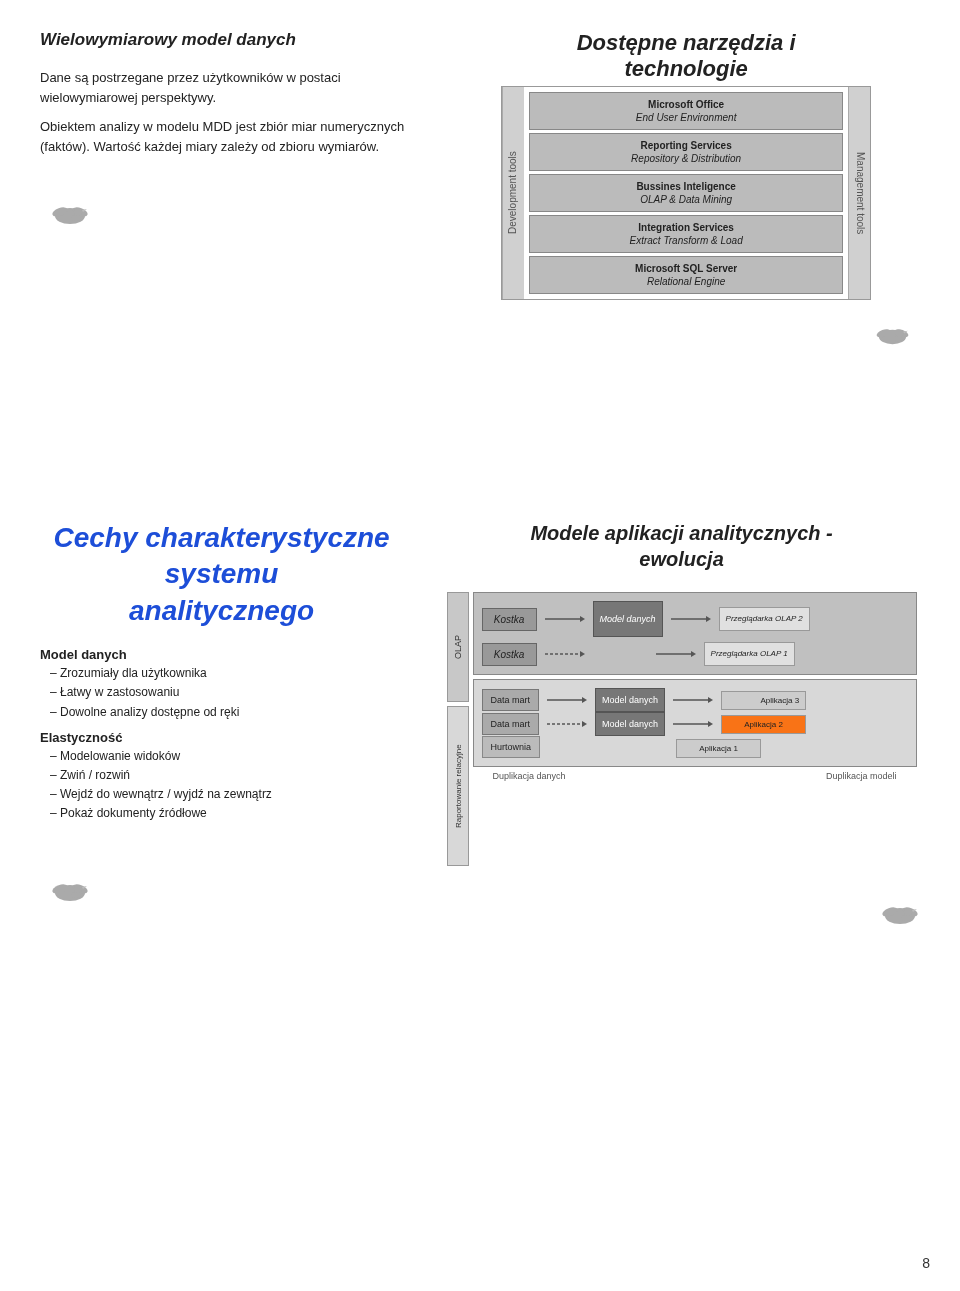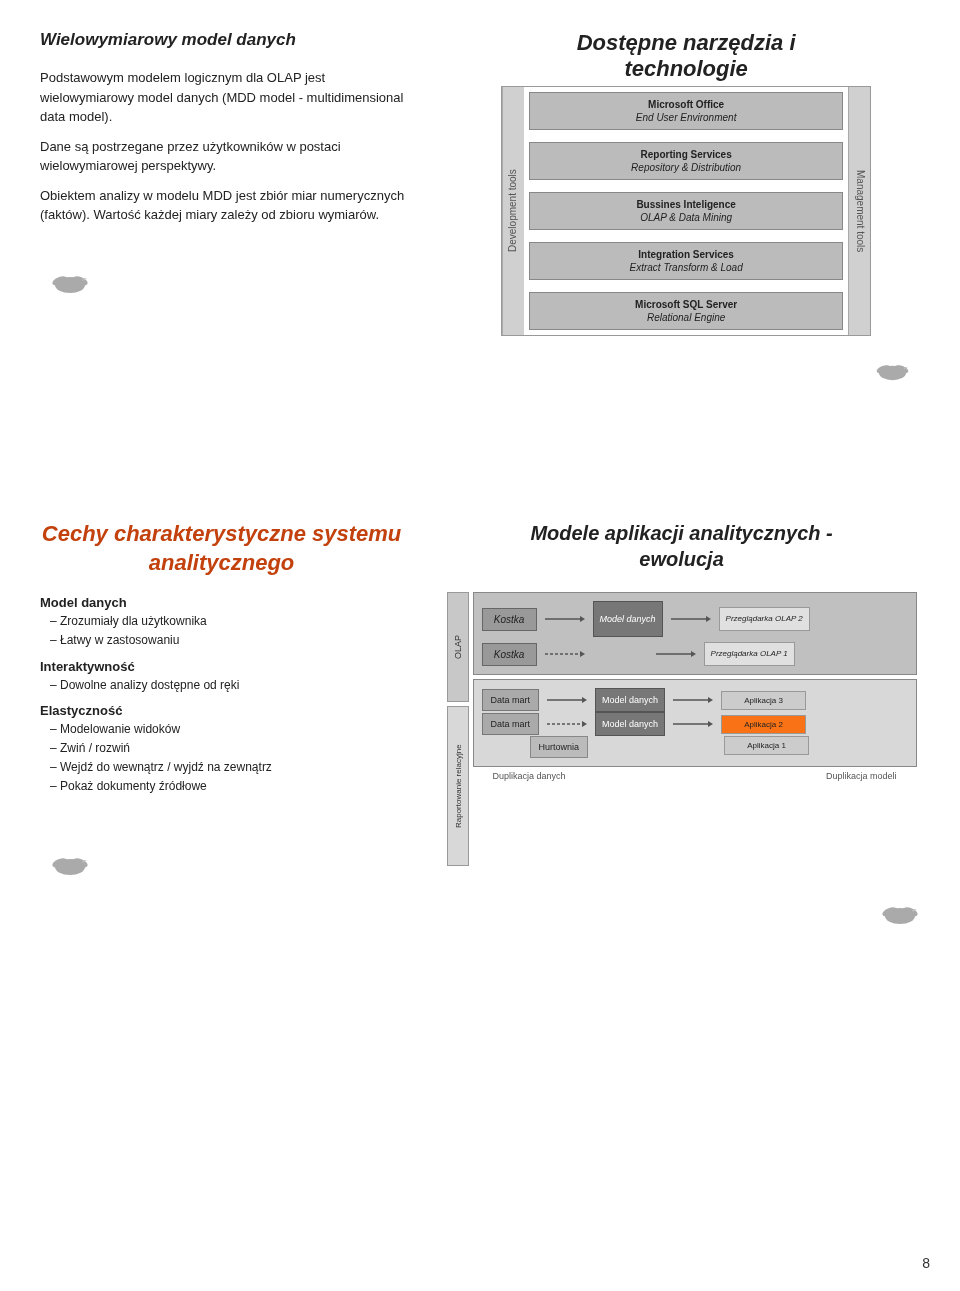--- a/index.html
+++ b/index.html
@@ -82,24 +82,24 @@
       padding: 20px;
       margin-top: 40px;
     }
 
     .bottom-left {
       width: 420px;
       padding: 10px 20px;
     }
 
     .bottom-left-title {
-      font-size: 22px;
-      font-style: italic;
-      font-weight: bold;
-      color: #c2410c;
+      font-size: 28px;
+      font-style: italic;
+      font-weight: bold;
+      color: #1d4ed8;
       margin-bottom: 18px;
       text-align: center;
       line-height: 1.3;
     }
 
     .section-label {
       font-size: 13px;
       font-weight: bold;
       color: #222;
       margin: 6px 0 2px 0;
@@ -139,21 +139,20 @@
     }
   </style>
 </head>
 <body>
 
 <div class="top-section">
 
   <div class="top-left">
     <div class="top-left-title">Wielowymiarowy model danych</div>
     <div class="top-left-body">
-      <p style="margin-bottom:10px;">Podstawowym modelem logicznym dla OLAP jest wielowymiarowy model danych (MDD model - multidimensional data model).</p>
       <p style="margin-bottom:10px;">Dane są postrzegane przez użytkowników w postaci wielowymiarowej perspektywy.</p>
       <p>Obiektem analizy w modelu MDD jest zbiór miar numerycznych (faktów). Wartość każdej miary zależy od zbioru wymiarów.</p>
     </div>
 
     <div style="margin-top:30px; text-align:left;">
       <svg width="60" height="50" viewBox="0 0 60 50">
 
         <ellipse cx="30" cy="30" rx="15" ry="8" fill="#aaa"></ellipse>
         <ellipse cx="20" cy="26" rx="8" ry="4" fill="#aaa" transform="rotate(-20,20,26)"></ellipse>
         <ellipse cx="40" cy="26" rx="8" ry="4" fill="#aaa" transform="rotate(20,40,26)"></ellipse>
@@ -167,21 +166,21 @@
   <div class="top-right">
     <div class="top-right-title">
       <span>Dostępne narzędzia i</span><br>
       <span>technologie</span>
     </div>
 
     <div style="display:flex; align-items:stretch; border:1px solid #999; width:370px;">
 
       <div style="writing-mode:vertical-rl;transform:rotate(180deg);font-size:10px;color:#555;background:#d0d0d0;padding:6px 4px;text-align:center;border-right:1px solid #aaa;min-width:22px;">Development tools</div>
 
-      <div style="flex:1;display:flex;flex-direction:column;padding:5px;gap:12px;">
+      <div style="flex:1;display:flex;flex-direction:column;padding:5px;gap:3px;">
 
         <div class="diag-box">
           <div class="diag-box-title">Microsoft Office</div>
           <div class="diag-box-sub">End User Environment</div>
         </div>
 
         <div class="diag-box">
           <div class="diag-box-title">Reporting Services</div>
           <div class="diag-box-sub">Repository &amp; Distribution</div>
         </div>
@@ -226,21 +225,20 @@
   <div class="bottom-left">
     <div class="bottom-left-title">
       <span>Cechy charakterystyczne systemu</span><br>
       <span>analitycznego</span>
     </div>
 
     <div class="section-label">Model danych</div>
     <div class="bullet-item">– Zrozumiały dla użytkownika</div>
     <div class="bullet-item">– Łatwy w zastosowaniu</div>
 
-    <div class="section-label" style="margin-top:8px;">Interaktywność</div>
     <div class="bullet-item">– Dowolne analizy dostępne od ręki</div>
 
     <div class="section-label" style="margin-top:8px;">Elastyczność</div>
     <div class="bullet-item">– Modelowanie widoków</div>
     <div class="bullet-item">– Zwiń / rozwiń</div>
     <div class="bullet-item">– Wejdź do wewnątrz / wyjdź na zewnątrz</div>
     <div class="bullet-item">– Pokaż dokumenty źródłowe</div>
 
     <div style="margin-top:40px;">
       <svg width="60" height="50" viewBox="0 0 60 50">
@@ -309,38 +307,38 @@
             <div style="background:#aaa;border:1px solid #777;font-size:9px;padding:5px 8px;text-align:center;color:#222;min-width:55px;">Data mart</div>
             <svg width="40" height="20">
               <line x1="0" y1="10" x2="35" y2="10" stroke="#555" stroke-width="1.5"></line>
               <polygon points="35,7 40,10 35,13" fill="#555"></polygon>
             </svg>
             <div style="background:#777;border:1px solid #555;font-size:9px;padding:6px 6px;text-align:center;color:#fff;min-width:55px;">Model danych</div>
             <svg width="40" height="20">
               <line x1="0" y1="10" x2="35" y2="10" stroke="#555" stroke-width="1.5"></line>
               <polygon points="35,7 40,10 35,13" fill="#555"></polygon>
             </svg>
-            <div style="background:#ccc;border:1px solid #999;font-size:8px;padding:4px 6px;text-align:center;color:#222;min-width:85px;">Aplikacja 3</div>
+            <div style="background:#ccc;border:1px solid #999;font-size:8px;padding:4px 6px;text-align:right;color:#222;min-width:85px;">Aplikacja 3</div>
           </div>
 
           <div style="display:flex;align-items:center;gap:8px;">
             <div style="background:#aaa;border:1px solid #777;font-size:9px;padding:5px 8px;text-align:center;color:#222;min-width:55px;">Data mart</div>
             <svg width="40" height="20">
               <line x1="0" y1="10" x2="35" y2="10" stroke="#555" stroke-width="1.5" stroke-dasharray="3,2"></line>
               <polygon points="35,7 40,10 35,13" fill="#555"></polygon>
             </svg>
             <div style="background:#777;border:1px solid #555;font-size:9px;padding:6px 6px;text-align:center;color:#fff;min-width:55px;">Model danych</div>
             <svg width="40" height="20">
               <line x1="0" y1="10" x2="35" y2="10" stroke="#555" stroke-width="1.5"></line>
               <polygon points="35,7 40,10 35,13" fill="#555"></polygon>
             </svg>
             <div style="background:#f97316;border:1px solid #999;font-size:8px;padding:4px 6px;text-align:center;color:#222;min-width:85px;">Aplikacja 2</div>
           </div>
 
-          <div style="display:flex;align-items:flex-start;gap:8px;margin-left:48px;">
+          <div style="display:flex;align-items:flex-end;gap:8px;">
             <div style="background:#bbb;border:1px solid #888;font-size:9px;padding:5px 8px;text-align:center;color:#222;min-width:55px;">Hurtownia</div>
             <div style="min-width:120px;"></div>
             <div style="background:#ccc;border:1px solid #999;font-size:8px;padding:4px 6px;text-align:center;color:#222;min-width:85px;">Aplikacja 1</div>
           </div>
         </div>
 
         <div style="display:flex;justify-content:space-between;font-size:9px;color:#555;padding:0 20px;">
           <div>Duplikacja danych</div>
           <div>Duplikacja modeli</div>
         </div>

